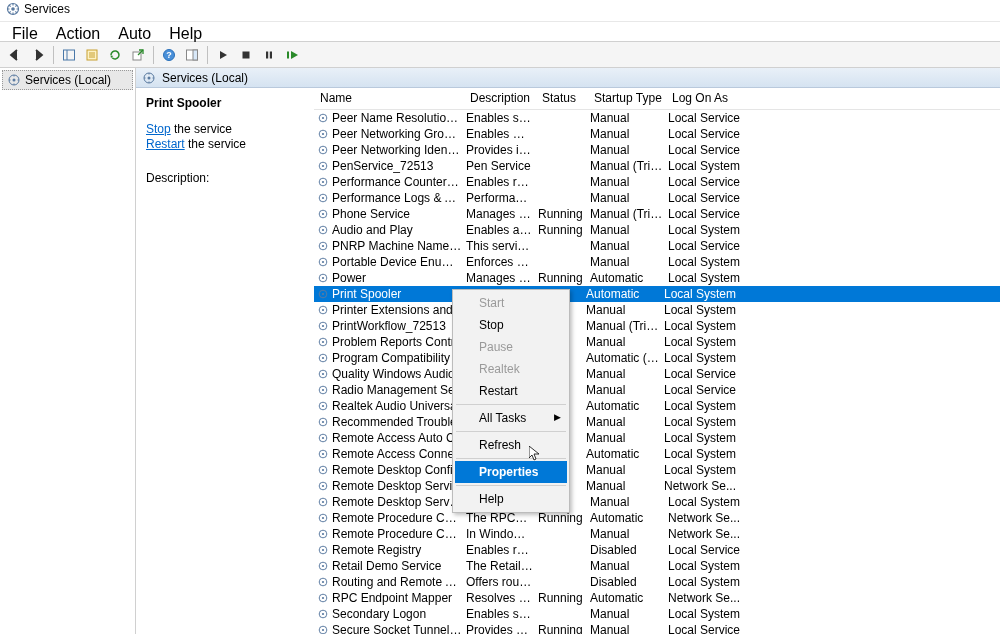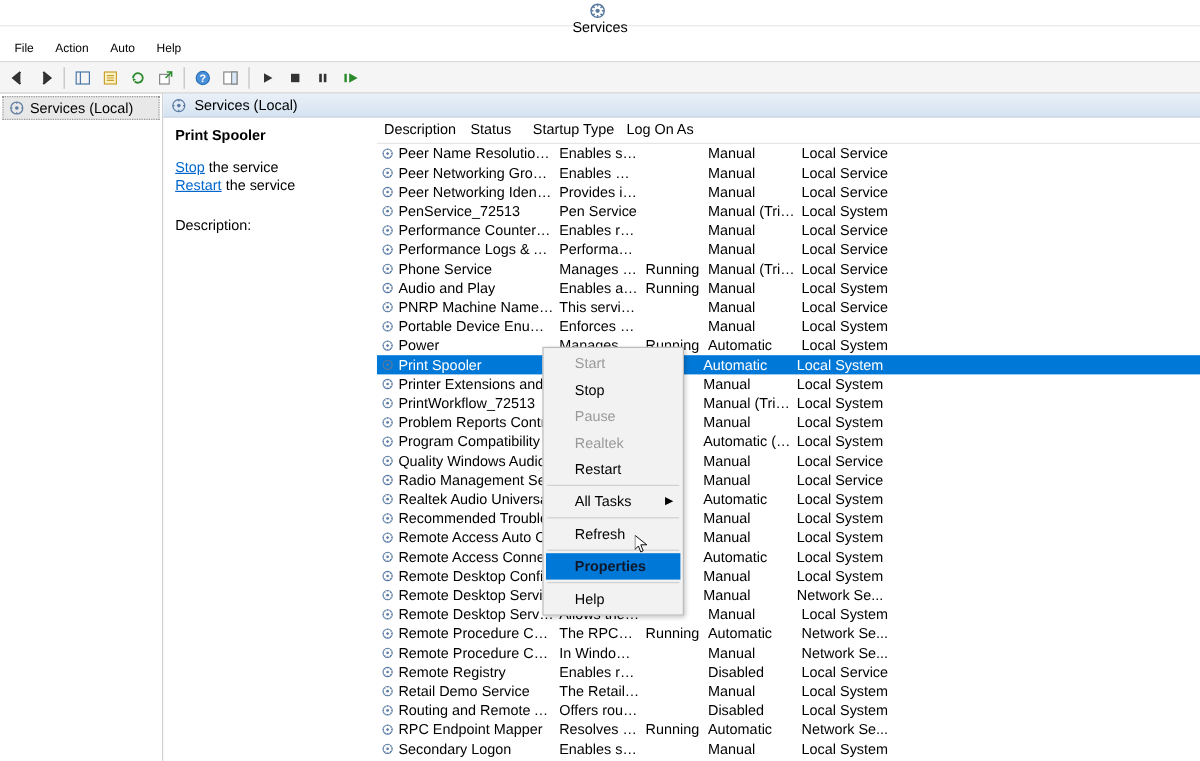--- a/index.html
+++ b/index.html
@@ -1,22 +1,22 @@
 <!DOCTYPE html>
 <html><head>
   <meta charset="utf-8">
   <style>
     * { margin: 0; padding: 0; box-sizing: border-box; font-family: "Segoe UI", Tahoma, sans-serif; }
     body { background: #fff; font-size: 12px; color: #000; width: 1000px; height: 634px; overflow: hidden; user-select: none; }
     
-    .titlebar { display: flex; align-items: center; height: 22px; padding: 2px 6px; background: #fff; border-bottom: 1px solid #e8e8e8; flex-direction: column; }
+    .titlebar { display: flex; height: 22px; padding: 2px 6px; background: #fff; border-bottom: 1px solid #e8e8e8; }
     .titlebar-icon { width: 14px; height: 14px; margin-right: 4px; }
     .titlebar-text { font-size: 12px; }
     
-    .menubar { display: flex; gap: 2px; height: 20px; padding: 2px 4px; background: #fff; border-bottom: 1px solid #d0d0d0; font-size: 10px; margin-top: 10px; }
+    .menubar { display: flex; gap: 2px; height: 20px; padding: 2px 4px; background: #fff; border-bottom: 1px solid #d0d0d0; font-size: 16px; }
     .menu-item { padding: 1px 8px; cursor: default; }
     
     .toolbar { display: flex; align-items: center; height: 26px; padding: 2px 4px; background: #f5f5f5; border-bottom: 1px solid #d0d0d0; gap: 1px; }
     .tb-btn { width: 22px; height: 22px; display: flex; align-items: center; justify-content: center; border: 1px solid transparent; cursor: pointer; }
     .tb-sep { width: 1px; height: 18px; background: #c0c0c0; margin: 0 3px; }
     
     .main { display: flex; height: calc(634px - 22px - 20px - 26px); }
     .left-tree { width: 136px; border-right: 1px solid #d0d0d0; padding: 2px; }
     .tree-item { display: flex; align-items: center; gap: 4px; padding: 2px 4px; background: #e8e8e8; border: 1px dotted #999; font-size: 12px; }
     
@@ -45,21 +45,21 @@
     .list-row.selected { background: #0078d7; color: #fff; }
     .list-row.selected .cell { color: #fff; }
     .row-icon { width: 14px; display: flex; justify-content: center; margin-left: 2px; }
     .cell { padding: 0 2px; white-space: nowrap; overflow: hidden; text-overflow: ellipsis; }
     .cell-name { width: 134px; }
     .cn-wide { width: 254px; }
     
     .context-menu { position: absolute; left: 452px; top: 289px; width: 118px; background: #f2f2f2; border: 1px solid #bcbcbc; box-shadow: 2px 2px 4px rgba(0,0,0,0.25); padding: 2px; font-size: 12px; z-index: 100; }
     .ctx-item { padding: 4px 10px 4px 24px; cursor: default; position: relative; }
     .ctx-item.disabled { color: #9a9a9a; }
-    .ctx-item.highlighted { background: #0078d7; color: #0f172a; font-weight: bold; }
+    .ctx-item.highlighted { background: #0078d7; color: #ffffff; font-weight: bold; }
     .ctx-sep { height: 1px; background: #d0d0d0; margin: 2px 1px; }
     .ctx-arrow { position: absolute; right: 6px; top: 5px; font-size: 9px; }
     
     .cursor { position: absolute; left: 529px; top: 446px; z-index: 200; pointer-events: none; }
     
     svg { display: block; }
     .gear-svg { width: 12px; height: 12px; }
   </style>
 </head>
 <body>
@@ -196,20 +196,21 @@
           <span class="detail-link">Stop</span><span> the service</span>
         </div>
         <div class="detail-line">
           <span class="detail-link">Restart</span><span> the service</span>
         </div>
         <div class="detail-desc-label">Description:</div>
       </div>
 
       <div class="list-panel">
         <div class="list-header">
+          <div class="list-header-cell col-name">Name</div>
           <div class="list-header-cell col-desc">Description</div>
           <div class="list-header-cell col-status">Status</div>
           <div class="list-header-cell col-startup">Startup Type</div>
           <div class="list-header-cell col-logon">Log On As</div>
         </div>
         <div class="list-rows" id="list-rows">
             <div class="list-row">
               <span class="row-icon">
                 <svg class="gear-svg" viewBox="0 0 14 14">
                   <circle cx="7" cy="7" r="4.5" fill="none" stroke="#5a7aa0" stroke-width="1"></circle>

